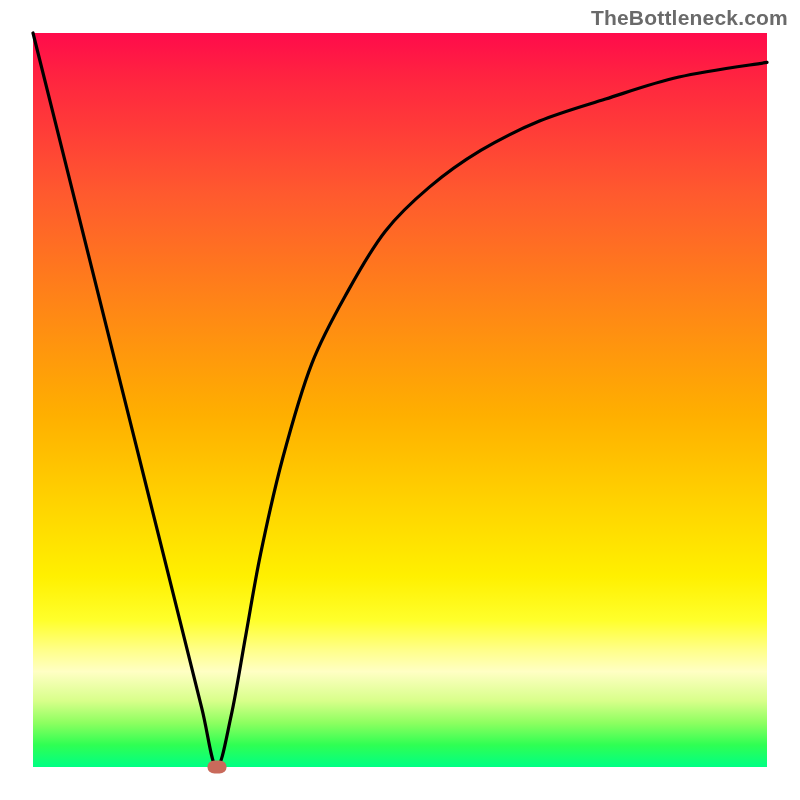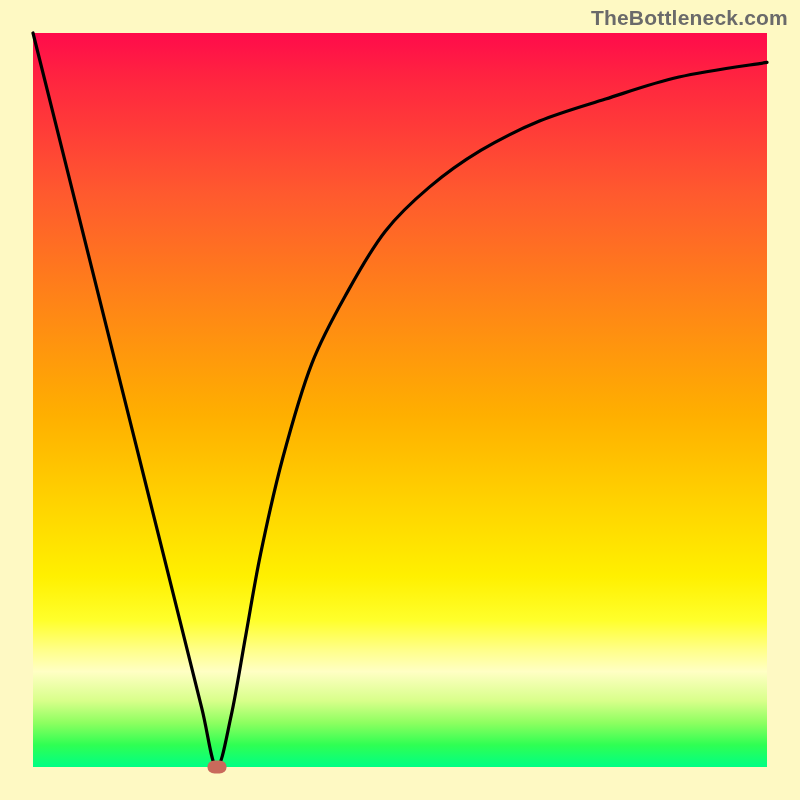--- a/index.html
+++ b/index.html
@@ -8,21 +8,21 @@
     width: 800px;
     height: 800px;
     overflow: hidden;
     background: #000;
     font-family: Arial, Helvetica, sans-serif;
   }
   .frame {
     position: relative;
     width: 800px;
     height: 800px;
-    background: #fef9c3;
+    background: #ffffff;
   }
   .plot-area {
     position: absolute;
     left: 33px;
     top: 33px;
     width: 734px;
     height: 734px;
     
     background: linear-gradient(
       to bottom,

